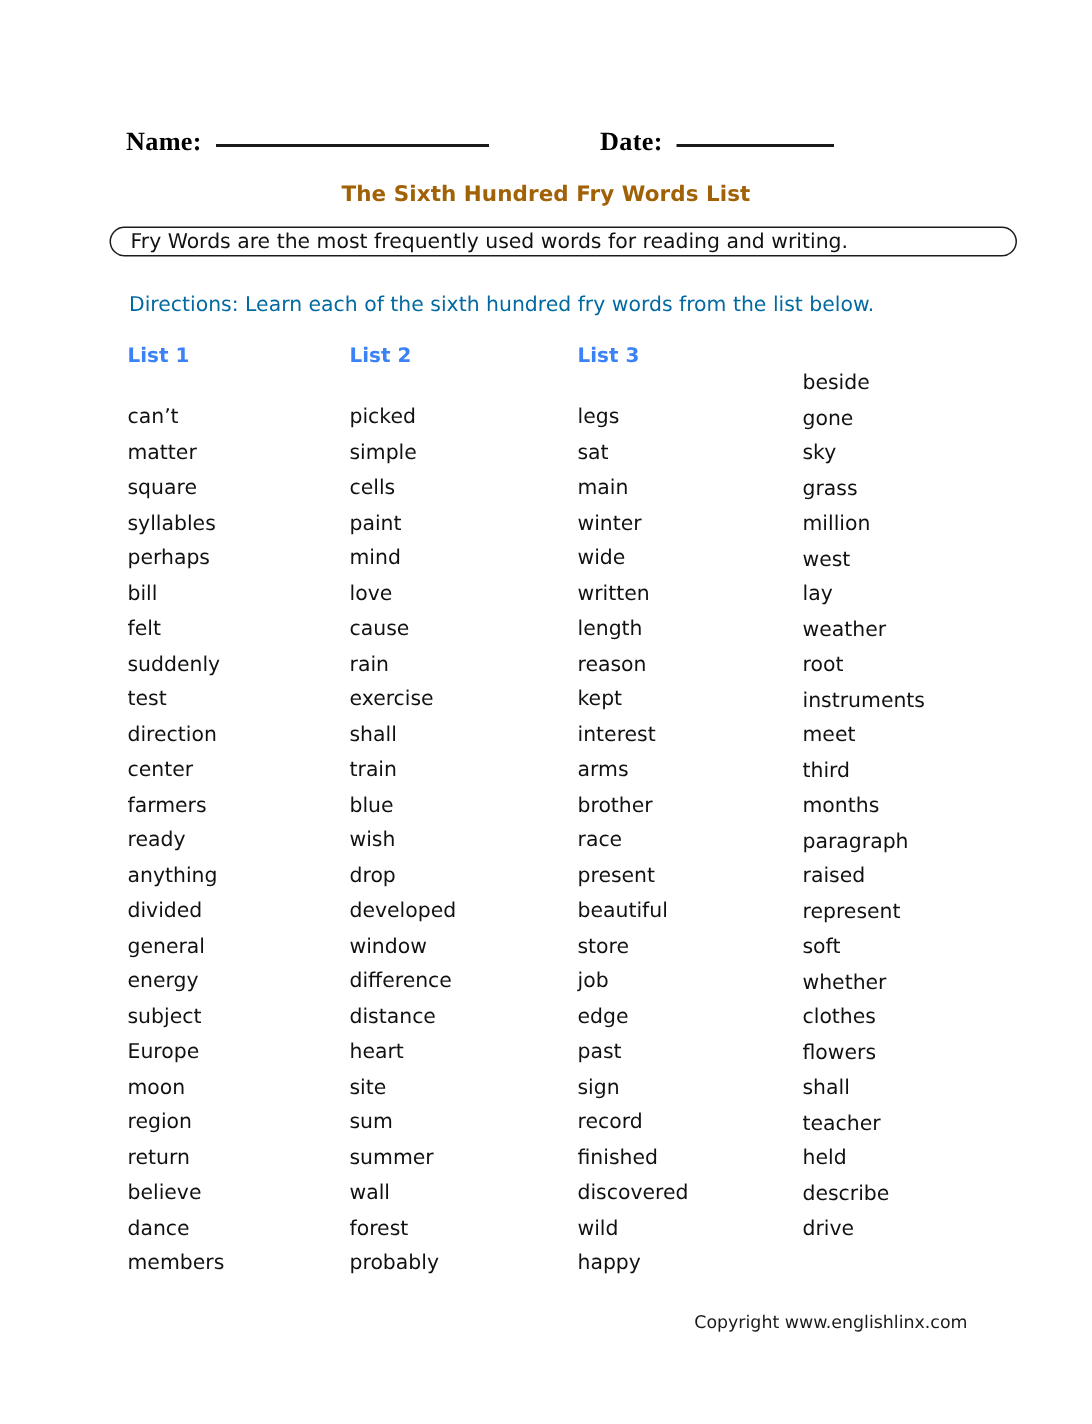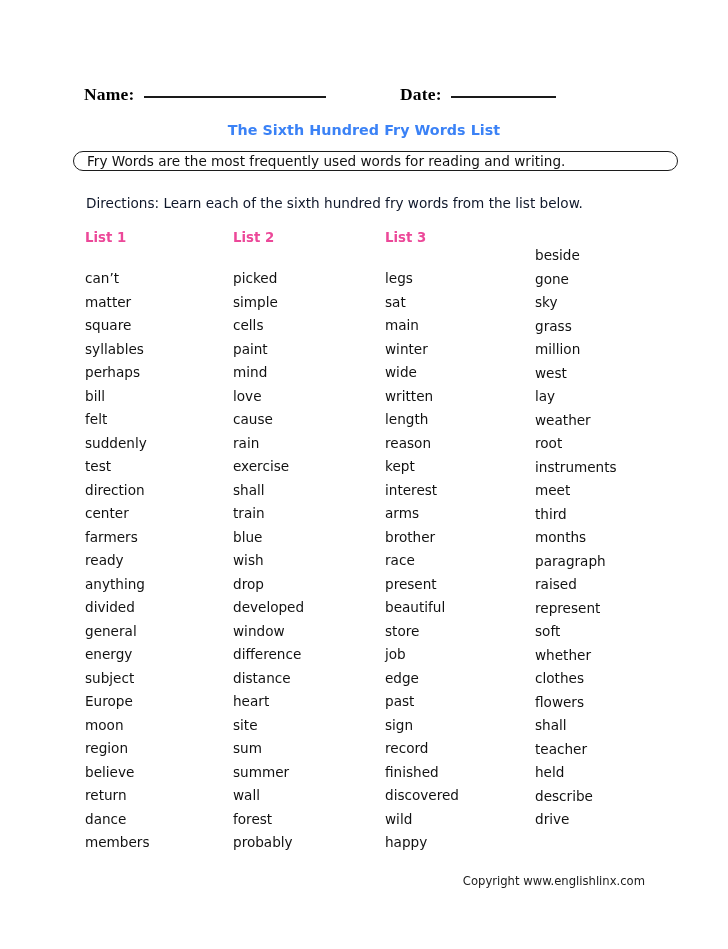--- a/index.html
+++ b/index.html
@@ -61,21 +61,21 @@
 
   
   .worksheet-title {
     position: absolute;
     left: 0;
     top: 122px;
     width: 728px;
     text-align: center;
     font-size: 14.3px;
     font-weight: bold;
-    color: #3b82f6;
+    color: #a16207;
     letter-spacing: 0.05px;
   }
 
   
   .info-box {
     position: absolute;
     left: 73px;
     top: 151px;
     width: 605px;
     height: 20px;
@@ -92,21 +92,21 @@
     color: #111;
     line-height: 1.2;
   }
 
   
   .directions {
     position: absolute;
     left: 86px;
     top: 195px;
     font-size: 13.6px;
-    color: #0f172a;
+    color: #0369a1;
   }
 
   
   .lists {
     position: absolute;
     left: 0;
     top: 230px;
     width: 728px;
   }
   .list-col {
@@ -115,21 +115,21 @@
     width: 160px;
   }
   .list-col.c0 { left: 85px; }
   .list-col.c1 { left: 233px; }
   .list-col.c2 { left: 385px; }
   .list-col.c3 { left: 535px; }
 
   .list-heading {
     font-size: 13.3px;
     font-weight: bold;
-    color: #ec4899;
+    color: #3b82f6;
     height: 23px;
     line-height: 16px;
   }
   .word-items {
     margin: 0;
     padding: 0;
     list-style: none;
     margin-top: 14px;
   }
   .word-item {
@@ -194,22 +194,22 @@
           <li class="word-item">farmers</li>
           <li class="word-item">ready</li>
           <li class="word-item">anything</li>
           <li class="word-item">divided</li>
           <li class="word-item">general</li>
           <li class="word-item">energy</li>
           <li class="word-item">subject</li>
           <li class="word-item">Europe</li>
           <li class="word-item">moon</li>
           <li class="word-item">region</li>
+          <li class="word-item">return</li>
           <li class="word-item">believe</li>
-          <li class="word-item">return</li>
           <li class="word-item">dance</li>
           <li class="word-item">members</li>
         </ul>
     </div>
 
     <div class="list-col c1">
       <div class="list-heading">List 2</div>
       <ul class="word-items">
           <li class="word-item">picked</li>
           <li class="word-item">simple</li>

